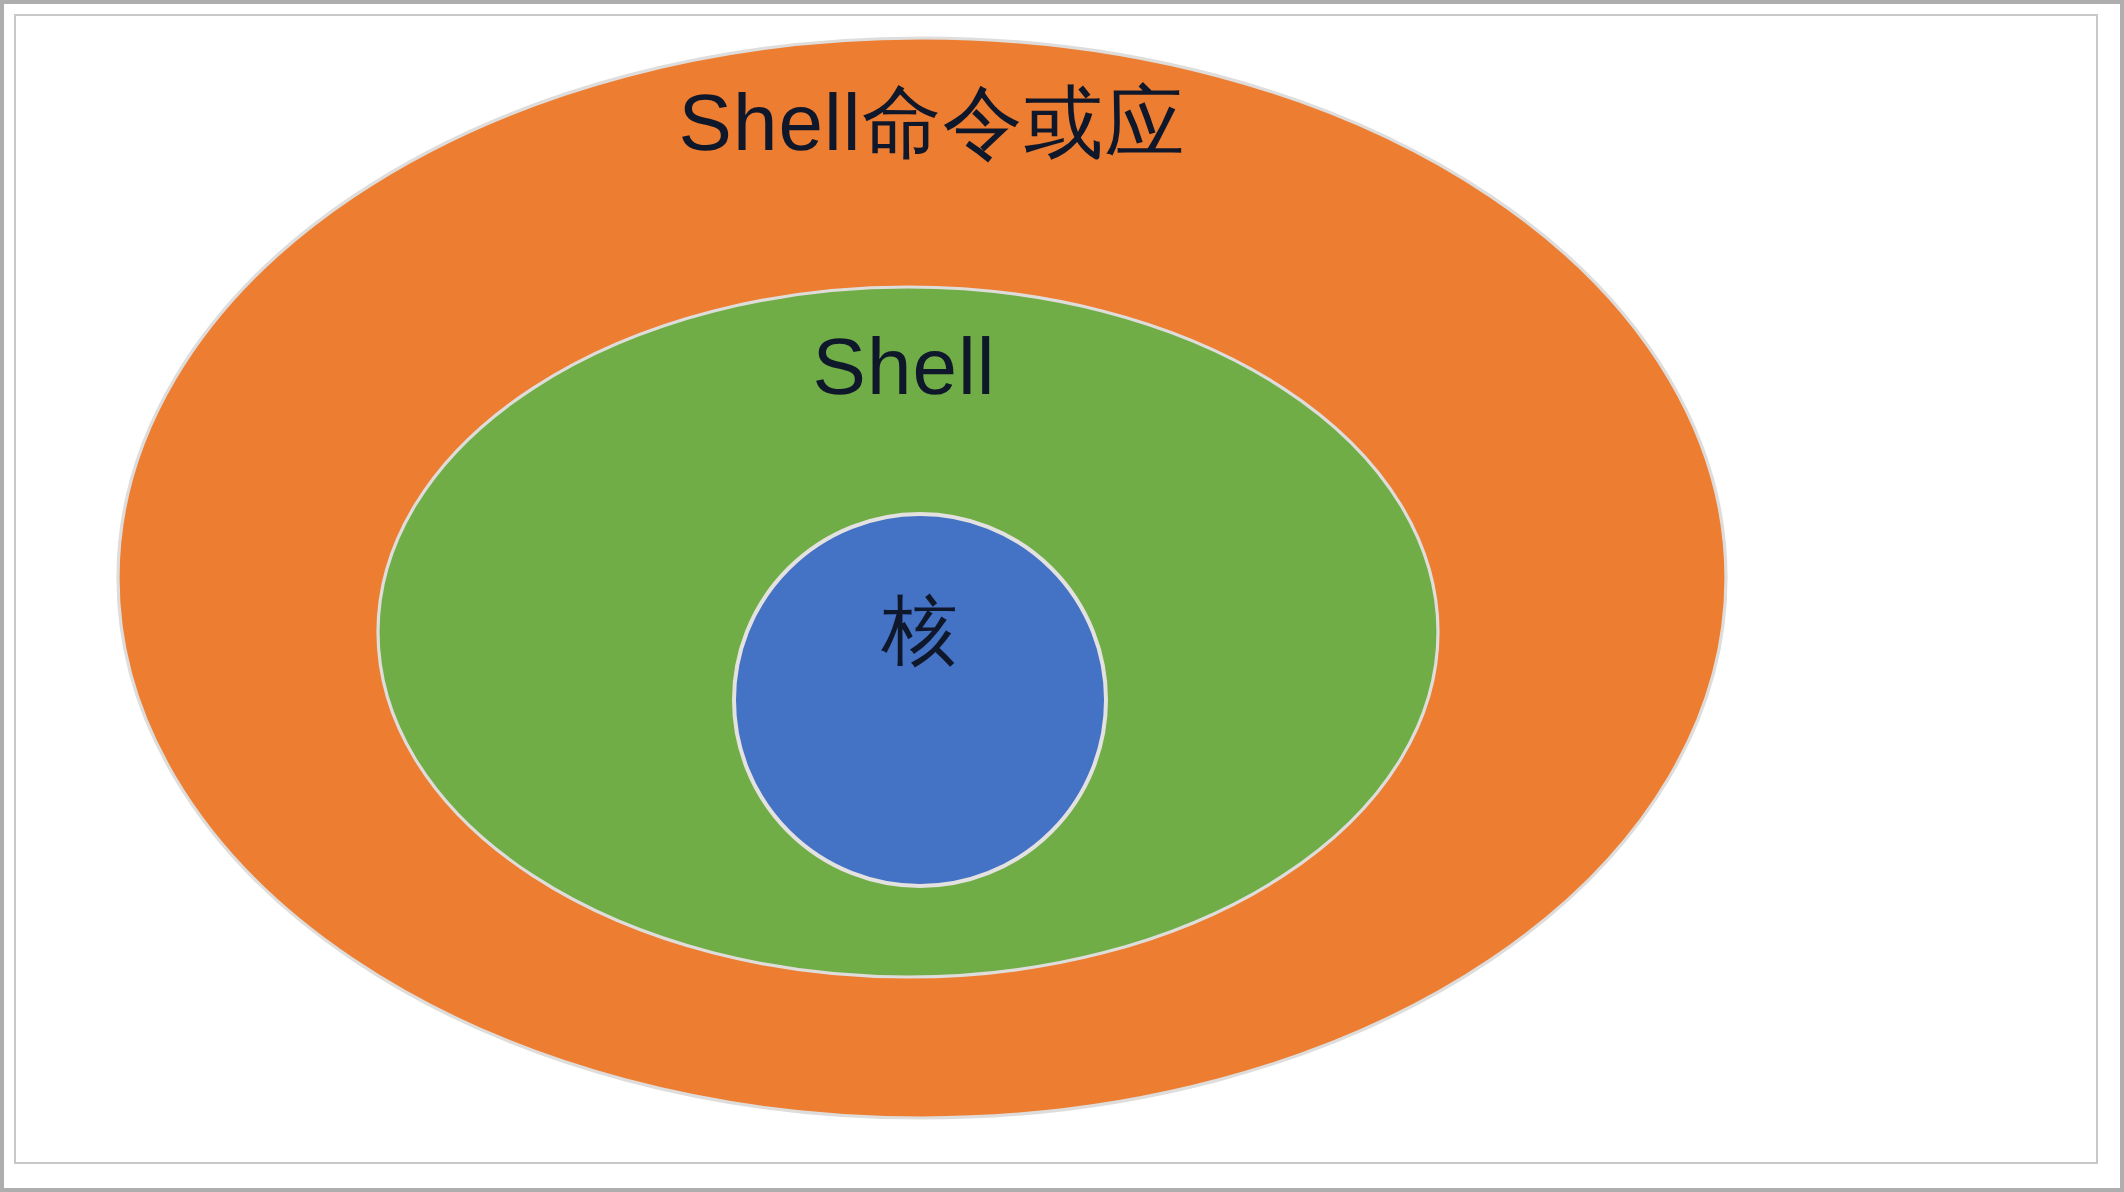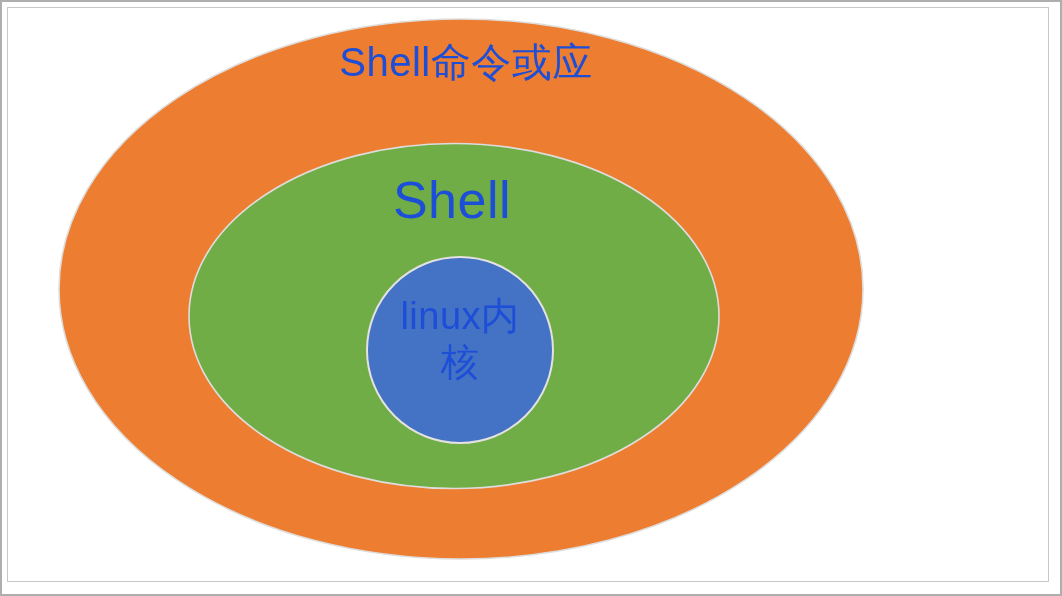--- a/index.html
+++ b/index.html
@@ -32,39 +32,39 @@
   }
   .venn-svg {
     position: absolute;
     inset: 0;
     width: 100%;
     height: 100%;
   }
   .label {
     position: absolute;
     text-align: center;
-    color: #1d4ed8;
+    color: #0f172a;
     font-weight: 300;
     letter-spacing: 0.5px;
   }
   .label .line {
     white-space: nowrap;
   }
   .label-outer {
     left: 216px;
     top: 38px;
     width: 500px;
     font-size: 40px;
     line-height: 48px;
   }
   .label-middle {
     left: 252px;
-    top: 176px;
+    top: 160px;
     width: 400px;
-    font-size: 52px;
+    font-size: 40px;
     line-height: 48px;
   }
   .label-inner {
     left: 310px;
     top: 293px;
     width: 300px;
     font-size: 38px;
     line-height: 46px;
   }
 </style>
@@ -81,20 +81,19 @@
 
   <div class="label label-outer">
     <div class="line">Shell命令或应</div>
   </div>
 
   <div class="label label-middle">
     <div class="line">Shell</div>
   </div>
 
   <div class="label label-inner">
-    <div class="line">linux内</div>
     <div class="line">核</div>
   </div>
 
   <div class="outer-frame"></div>
   <div class="inner-frame"></div>
 
 </div>
 
 </body></html>

